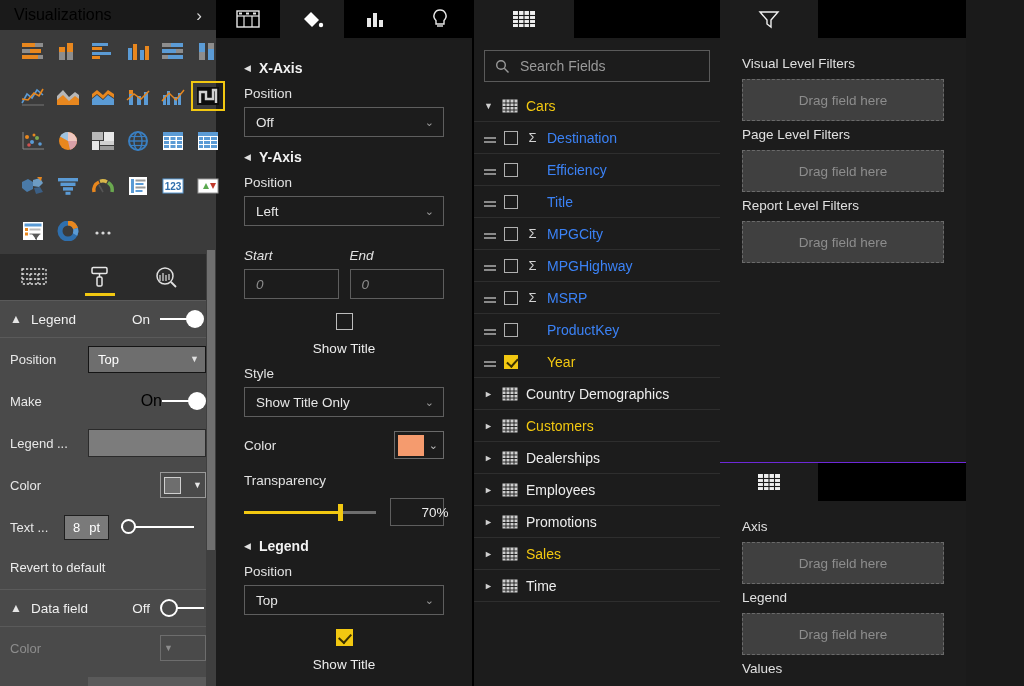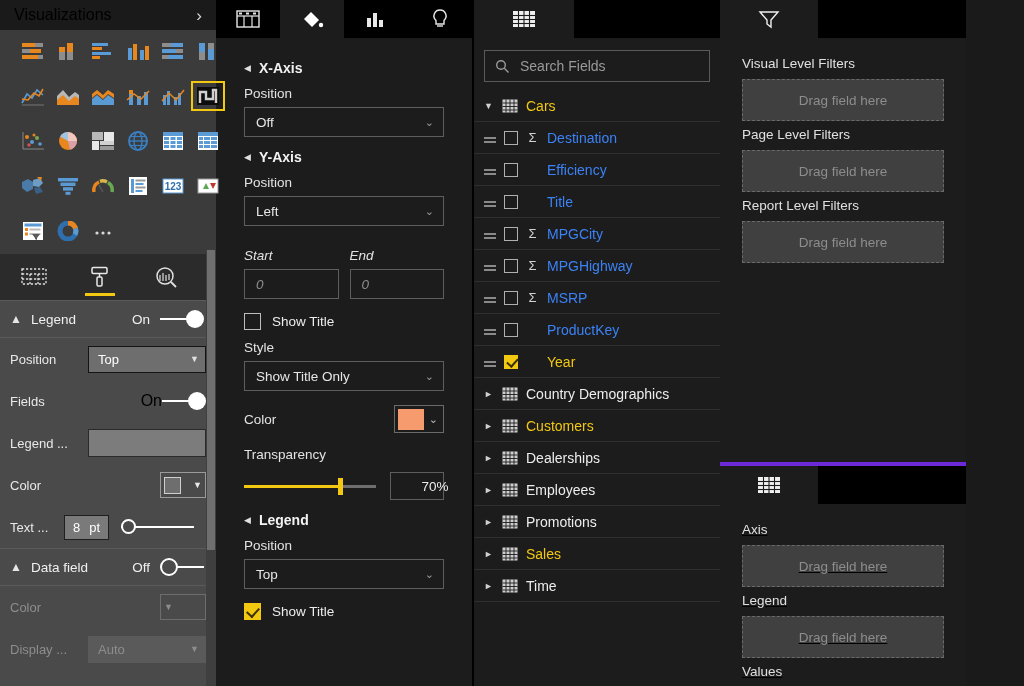--- a/index.html
+++ b/index.html
@@ -134,21 +134,21 @@
   .dd .dcar { font-size: 11px; color: #9b9b9b; }
 
   .two { display: flex; gap: 11px; }
   .two > div { flex: 1; font-style: italic; }
   .numbox {
     height: 30px; border: 1px solid #5e5e5e; background: #1c1c1c;
     display: flex; align-items: center; padding-left: 11px;
     color: #8d8d8d; font-size: 13.5px;
   }
 
-  .chk-row { display: flex; align-items: center; gap: 11px; margin: 14px 0 4px 0; }
+  .chk-row { display: flex; align-items: center; gap: 11px; margin: 14px 0 4px 0; flex-direction: column; }
   .chk { width: 17px; height: 17px; border: 1px solid #bdbdbd; background: transparent; }
   .chk.on { background: #f2c811; border-color: #f2c811; position: relative; }
   .chk.on::after {
     content:''; position:absolute; left:4px; top:1px; width:6px; height:10px;
     border: solid #3a3000; border-width: 0 2px 2px 0; transform: rotate(42deg);
   }
   .chk-row .ctext { color: #ececec; font-size: 13.5px; }
 
   .color-row { display: flex; align-items: center; justify-content: space-between; margin-top: 14px; }
   .color-row .clbl { color: #e2e2e2; font-size: 13.5px; }
@@ -204,21 +204,21 @@
   .fname { font-size: 14px; color: #3b82f6; }
   .fname.hl { color: #f2c811; }
   .nosig { width: 13px; flex: 0 0 13px; }
 
   
   .right-panel { width: 246px; flex: 0 0 246px; background: #1c1c1c; height: 686px; display: flex; flex-direction: column; }
   .rtabbar { height: 38px; background: #000; display: flex; }
   .rtabbar .rtb { width: 98px; display: flex; align-items: center; justify-content: center; }
   .rtabbar .rtb.active { background: #1c1c1c; }
   .filters-area { height: 424px; padding: 12px 22px 0 22px; }
-  .wells-area { flex: 1; padding: 0; border-top: 4px solid #6d28d9; text-decoration: underline; }
+  .wells-area { flex: 1; padding: 0; border-top: 1px solid #6d28d9; }
   .wells-inner { padding: 12px 22px 0 22px; }
   .flbl { color: #e0e0e0; font-size: 13.5px; margin: 6px 0 8px 0; }
   .dropzone {
     height: 42px; border: 1px dashed #6a6a6a; background: #404040;
     display: flex; align-items: center; justify-content: center;
     color: #8d8d8d; font-size: 13.5px; margin-bottom: 4px;
   }
   .clip-bottom { overflow: hidden; }
 </style>
 </head>
@@ -525,21 +525,21 @@
 
       <div class="row">
         <span class="lbl">Position</span>
         <span class="sel-box">
           <span>Top</span>
           <span class="car">▼</span>
         </span>
       </div>
 
       <div class="row">
-        <span class="lbl">Fields</span>
+        <span class="lbl">Make</span>
         <span style="flex:1"></span>
         <span class="pstate">On</span>
         <span class="toggle on">
             <span class="track"></span>
             <span class="knob"></span>
           </span>
       </div>
 
       <div class="row">
         <span class="lbl">Legend ...</span>
@@ -560,20 +560,21 @@
         <span class="spin">
           <span>8</span>
           <span>pt</span>
         </span>
         <span class="l-slider">
           <span class="ltrack"></span>
             <span class="lknob"></span>
         </span>
       </div>
 
+      <div class="revert">Revert to default</div>
     </div>
 
     <div class="prop-section">
       <div class="prop-head">
         <span class="caret">▲</span>
         <span class="ptitle">Data field</span>
         <span class="pstate">Off</span>
         <span class="toggle off">
             <span class="track"></span>
             <span class="knob"></span>

